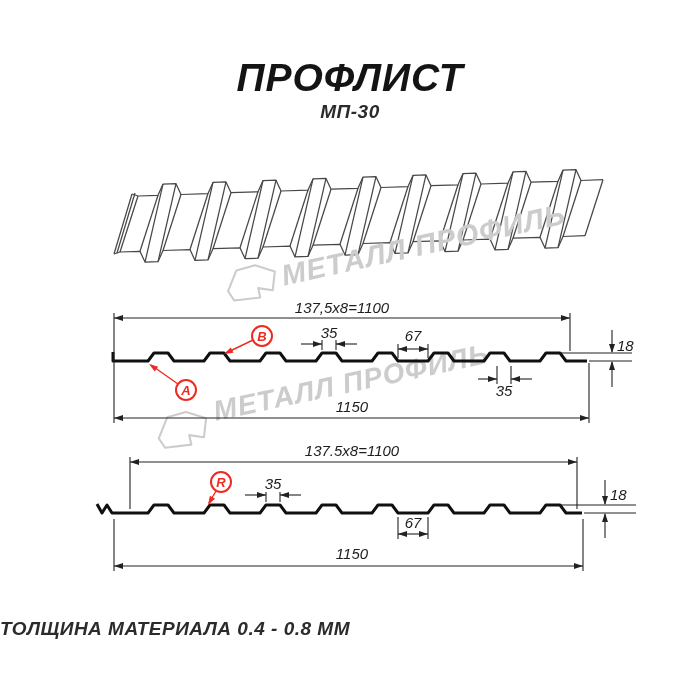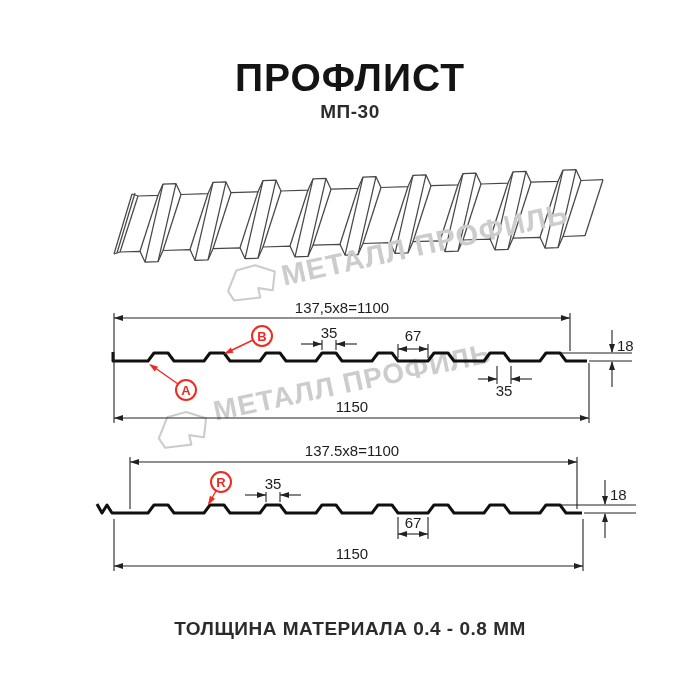--- a/index.html
+++ b/index.html
@@ -1,30 +1,31 @@
 <!DOCTYPE html>
 <html><head>
 <meta charset="utf-8">
 <style>
   html,body{margin:0;padding:0;background:#fff;}
   .stage{
     position:relative;width:700px;height:700px;background:#ffffff;overflow:hidden;
     font-family:"Liberation Sans",sans-serif;
+    font-style:italic;
   }
   .stage > *{position:absolute;}
   .title{
     top:56px;left:0;right:0;text-align:center;
     font-size:39px;font-weight:800;letter-spacing:1px;color:#141414;
   }
   .subtitle{
     top:101px;left:0;right:0;text-align:center;
     font-size:19px;font-weight:700;letter-spacing:.5px;color:#2b2b2b;
   }
   .footer{
-    top:618px;left:0;right:0;text-align:center;
+    top:618px;left:0;right:0;text-align:left;
     font-size:19px;font-weight:600;letter-spacing:.5px;color:#2b2b2b;
   }
   .wm-text{
     white-space:nowrap;font-weight:bold;color:#cccccc;letter-spacing:1px;
     transform-origin:0 50%;
   }
   #wm1-text{left:282px;top:260px;font-size:29px;transform:rotate(-12.5deg);}
   #wm2-text{left:214px;top:396px;font-size:28px;transform:rotate(-12deg);}
   #wm1-logo{left:226px;top:262px;}
   #wm2-logo{left:156px;top:411px;}

